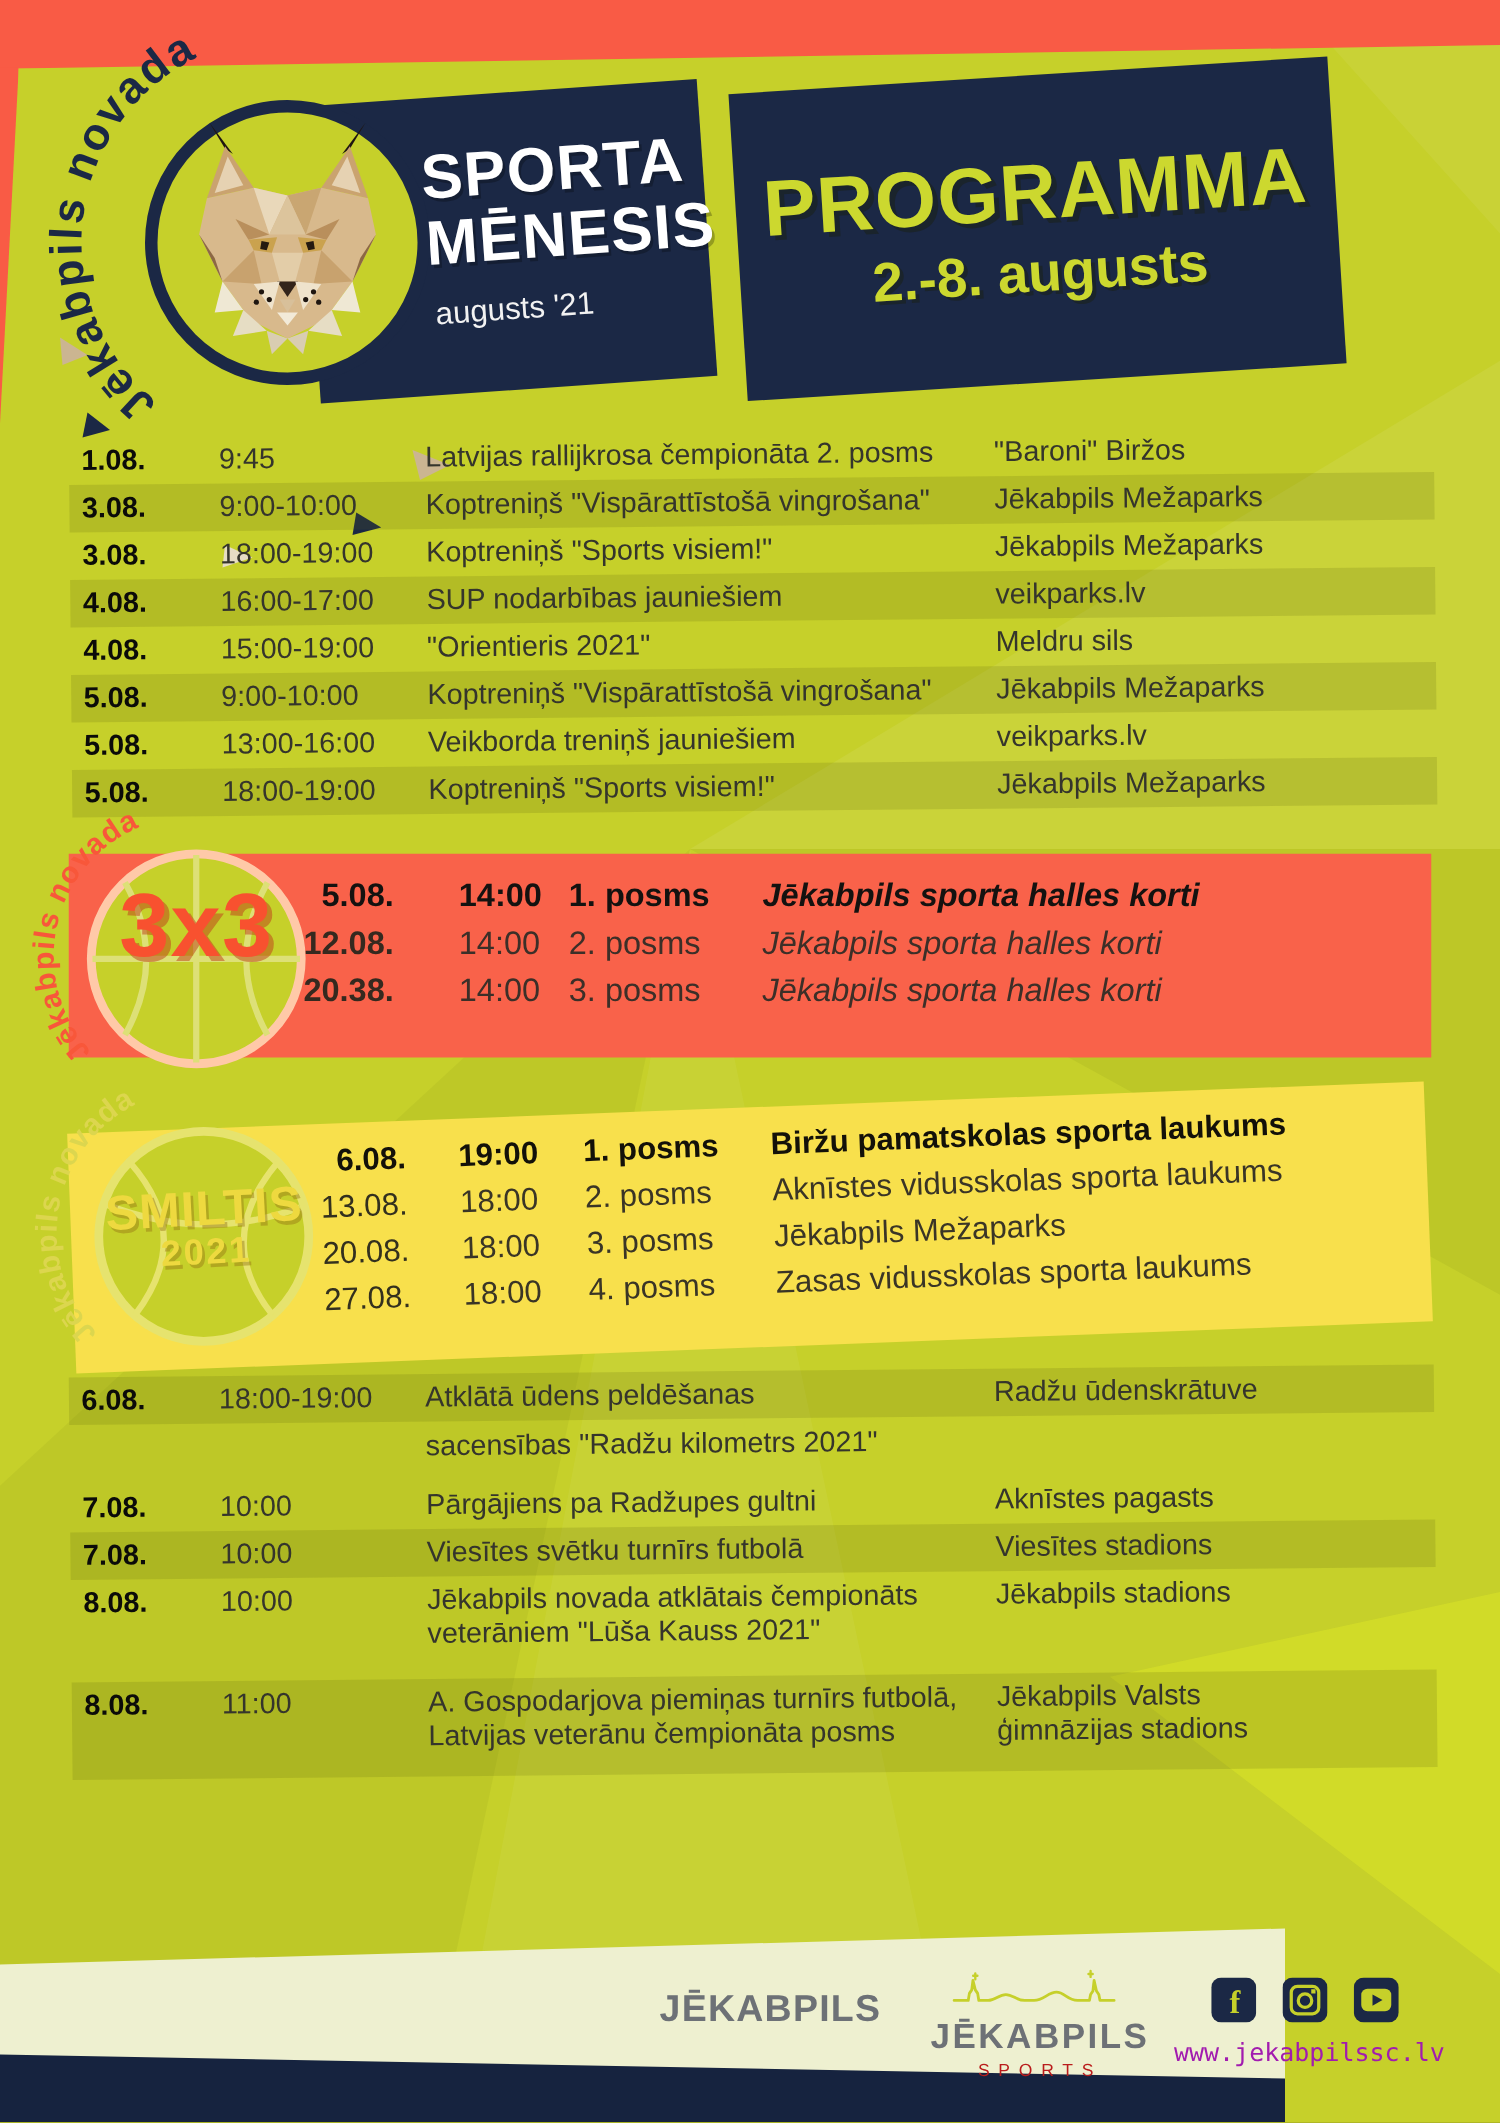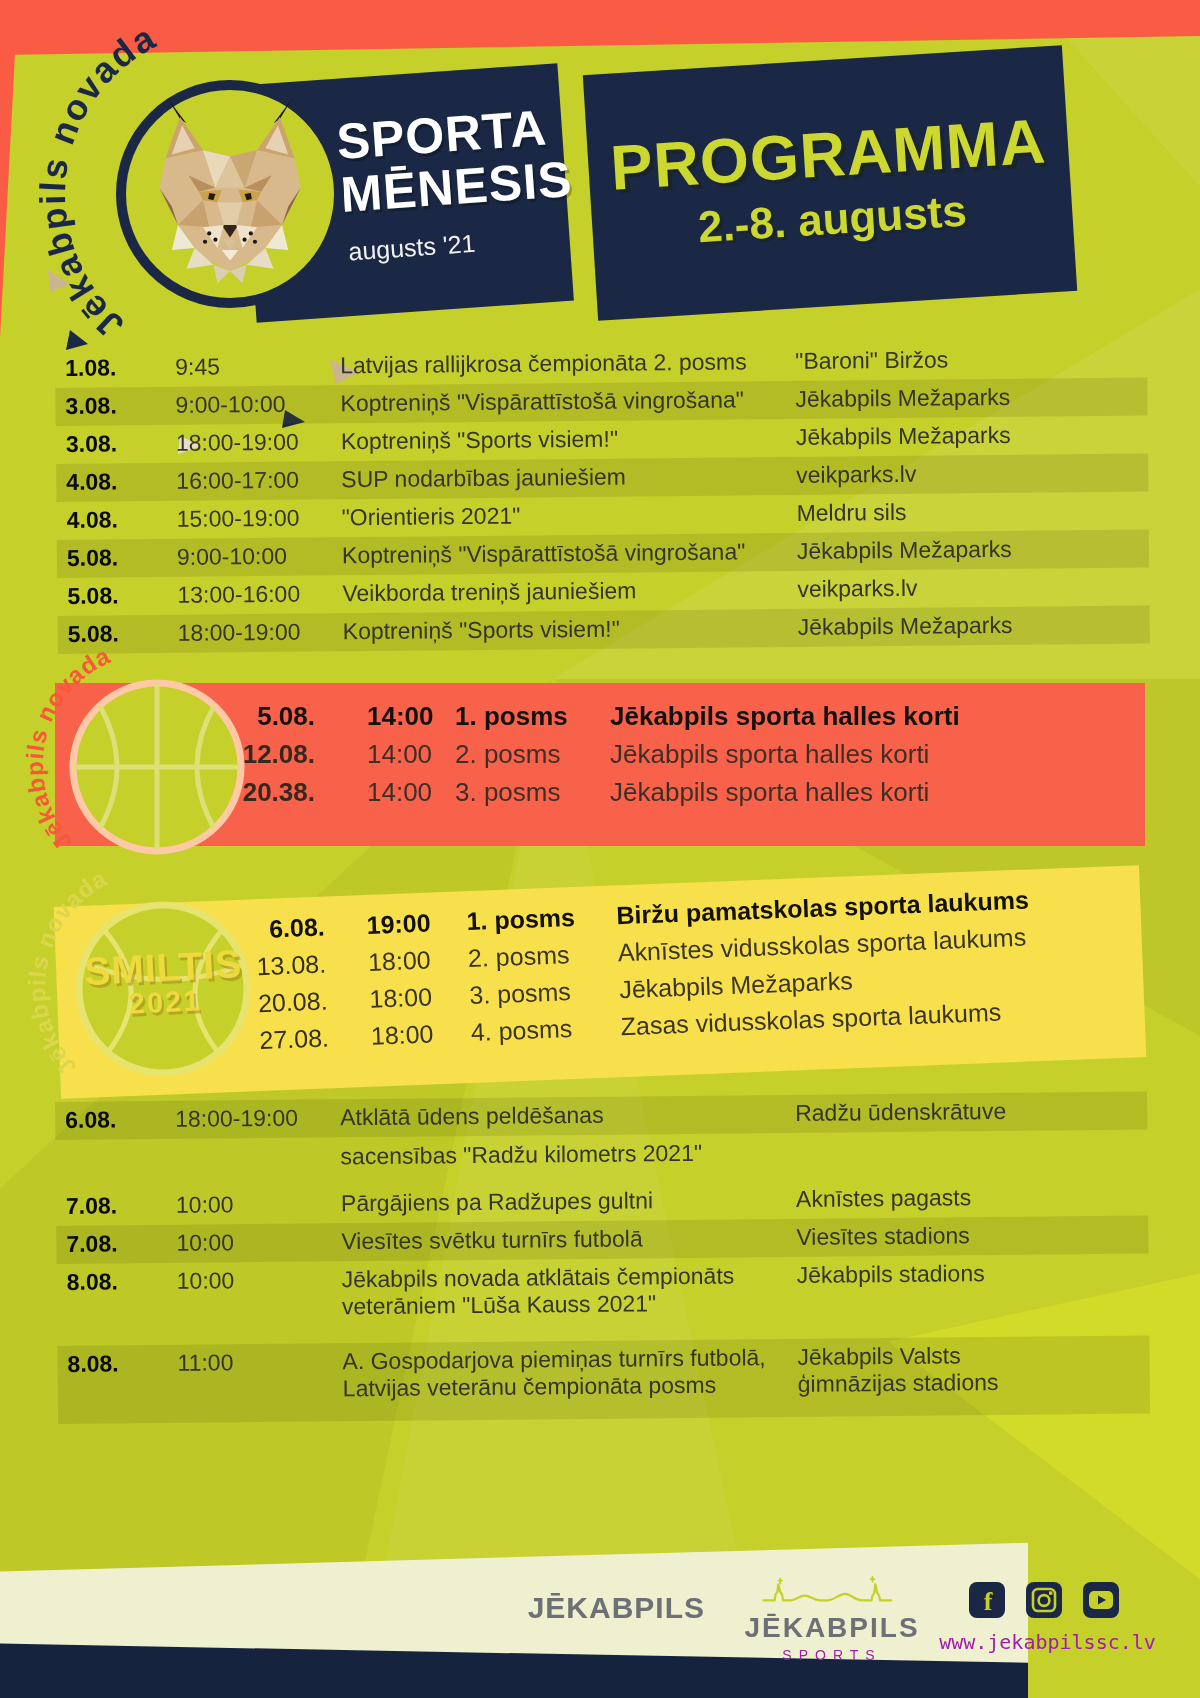--- a/index.html
+++ b/index.html
@@ -47,21 +47,21 @@
   .band{position:absolute;left:0;right:0;top:0;bottom:0;background:rgba(96,102,18,.18);z-index:0;}
   .band.one-line{bottom:auto;height:38px;}
   .l2{display:block;}
   
   .panel-orange{position:absolute;left:55px;top:683px;width:1090px;height:163px;background:#f9624a;z-index:2;}
   .prow{position:absolute;left:0;width:100%;height:37px;}
   .prow .pc{position:absolute;top:0;font-size:26px;color:#3c2f28;white-space:nowrap;text-align:center;}
   .prow .pdate{left:160px;width:100px;text-align:right;font-weight:700;color:#161310;}
   .prow .ptime{left:312px;}
   .prow .pstage{left:400px;}
-  .prow .ploc{left:555px;}
+  .prow .ploc{left:555px;font-style:italic;}
   .prow.lead .pc{font-weight:700;color:#141210;}
   .prow:not(.lead) .pdate{font-weight:700;color:#35291f;}
   
   .panel-yellow{position:absolute;left:57px;top:886px;width:1086px;height:192px;background:#f8e04c;
                 transform:rotate(-2.2deg);z-index:2;}
   .vrow{position:absolute;left:0;width:100%;height:34px;}
   .vrow .pc{position:absolute;top:0;font-size:25px;color:#3a3526;white-space:nowrap;}
   .vrow .pdate{left:165px;width:105px;text-align:right;font-weight:700;color:#151310;}
   .vrow .ptime{left:312px;}
   .vrow .pstage{left:412px;}
@@ -81,21 +81,21 @@
   
   .footer{position:absolute;left:0;top:1538px;width:1028px;height:160px;z-index:5;}
   .foot-cream{position:absolute;inset:0;background:#eef0d0;
               clip-path:polygon(0 21%,100% 3%,100% 79%,0 67%);}
   .foot-navy{position:absolute;inset:0;background:#16233f;
              clip-path:polygon(0 66%,100% 78%,100% 100%,0 100%);}
   .org-novads{position:absolute;left:455px;top:52px;width:250px;text-align:right;
               color:#6d7176;font-weight:700;font-size:30px;line-height:1.22;letter-spacing:1px;}
   .org-sports{position:absolute;left:742px;top:36px;width:180px;text-align:center;color:#6d7176;}
   .org-sports .t{font-size:28px;font-weight:700;letter-spacing:2px;margin-top:2px;}
-  .org-sports .s{font-size:14px;color:#a21caf;letter-spacing:7px;margin-top:3px;}
+  .org-sports .s{font-size:14px;color:#b91c1c;letter-spacing:7px;margin-top:3px;}
   .socials{position:absolute;left:969px;top:44px;display:flex;gap:21px;}
   .website{position:absolute;left:935px;top:92px;width:225px;text-align:center;
            font-family:"DejaVu Sans Mono",monospace;font-size:20px;color:#a21caf;letter-spacing:0px;}
 </style>
 </head>
 <body>
 
 <div class="poster">
 
   <div class="facet f1"></div>
@@ -244,20 +244,21 @@
       <div class="pc pstage">3. posms</div>
       <div class="pc ploc">Jēkabpils sporta halles korti</div>
     </div>
   </div>
 
   <svg class="abs" style="left:62px;top:672px;z-index:3;" width="190" height="190" viewBox="0 0 190 190">
     <circle cx="95" cy="95" r="84" fill="#c6d02a" stroke="#ffc9a8" stroke-width="7"></circle>
     <path d="M95 12 V178 M12 95 H178" stroke="#dde077" stroke-width="5" fill="none"></path>
     <path d="M38 34 Q72 95 38 156 M152 34 Q118 95 152 156" stroke="#dde077" stroke-width="5" fill="none"></path>
   </svg>
+  <div class="logo-3x3">3x3</div>
 
   <div class="panel-yellow">
     <div class="vrow lead" style="top:16px;">
       <div class="pc pdate">6.08.</div>
       <div class="pc ptime">19:00</div>
       <div class="pc pstage">1. posms</div>
       <div class="pc ploc">Biržu pamatskolas sporta laukums</div>
     </div>
     <div class="vrow" style="top:53px;">
       <div class="pc pdate">13.08.</div>

